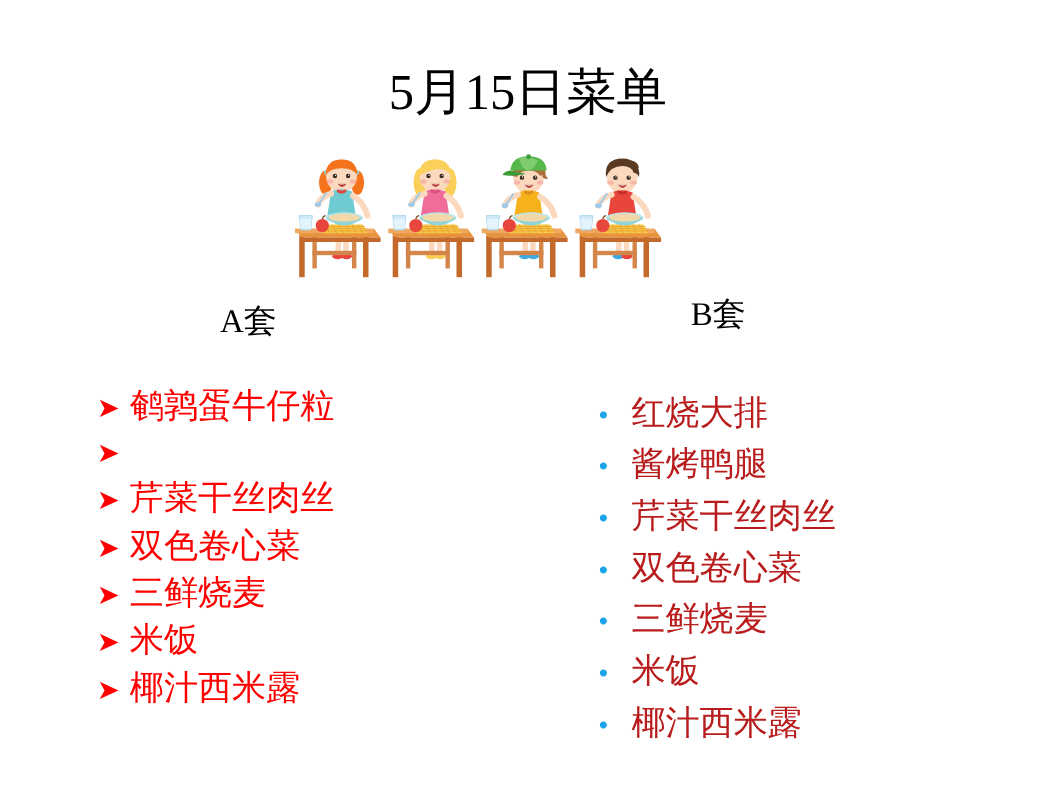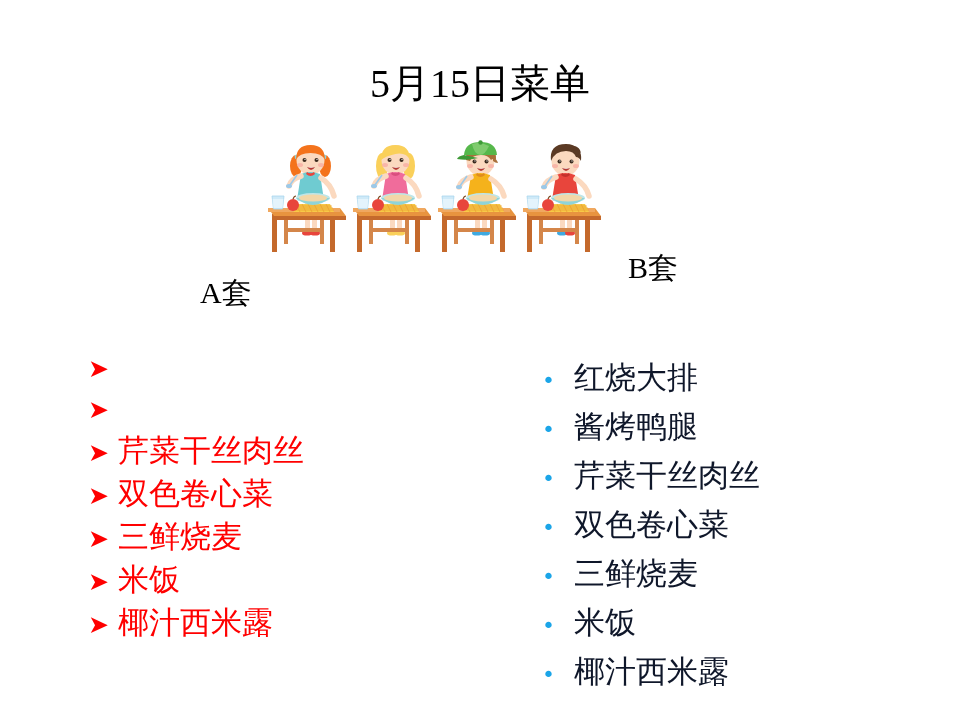--- a/index.html
+++ b/index.html
@@ -22,21 +22,21 @@
   }
 
   
   .title {
     position: absolute;
     left: 0;
     top: 52px;
     width: 960px;
     text-align: center;
     font-family: "Liberation Serif", "DejaVu Serif", serif;
-    font-size: 40px;
+    font-size: 46px;
     line-height: 64px;
     color: #000000;
     letter-spacing: 0px;
     white-space: nowrap;
   }
 
   
   .illustration {
     position: absolute;
     left: 268px;
@@ -49,21 +49,21 @@
   
   .set-head {
     position: absolute;
     font-family: "Liberation Serif", "DejaVu Serif", serif;
     font-size: 30px;
     line-height: 36px;
     color: #000000;
     white-space: nowrap;
   }
   .set-head-a { left: 200px; top: 275px; }
-  .set-head-b { left: 628px; top: 250px; }
+  .set-head-b { left: 628px; top: 268px; }
 
   
   .menu-col {
     position: absolute;
     font-family: "Liberation Serif", "DejaVu Serif", serif;
     white-space: nowrap;
   }
   .menu-col ul {
     list-style: none;
     margin: 0;
@@ -109,21 +109,21 @@
     display: inline-block;
     width: 36px;
     flex: 0 0 36px;
     font-size: 22px;
     color: #1BA5E8;
     font-family: "DejaVu Sans", sans-serif;
     text-align: left;
     padding-left: 4px;
     box-sizing: border-box;
   }
-  .col-b .item-text { color: #0f172a; }
+  .col-b .item-text { color: #b91c1c; font-family: Liberation Mono, monospace; }
 </style>
 </head>
 <body>
 
 <div class="slide">
 
   <div class="title">5月15日菜单</div>
 
   <div class="illustration">
     <svg viewBox="0 0 340 140" xmlns="http://www.w3.org/2000/svg">
@@ -314,20 +314,21 @@
   </div>
 
   <div class="set-head set-head-a">A套</div>
 
   <div class="set-head set-head-b">B套</div>
 
   <div class="menu-col col-a">
     <ul>
       <li>
         <span class="bullet">➤</span>
+        <span class="item-text">鹌鹑蛋牛仔粒</span>
       </li>
       <li>
         <span class="bullet">➤</span>
       </li>
       <li>
         <span class="bullet">➤</span>
         <span class="item-text">芹菜干丝肉丝</span>
       </li>
       <li>
         <span class="bullet">➤</span>

